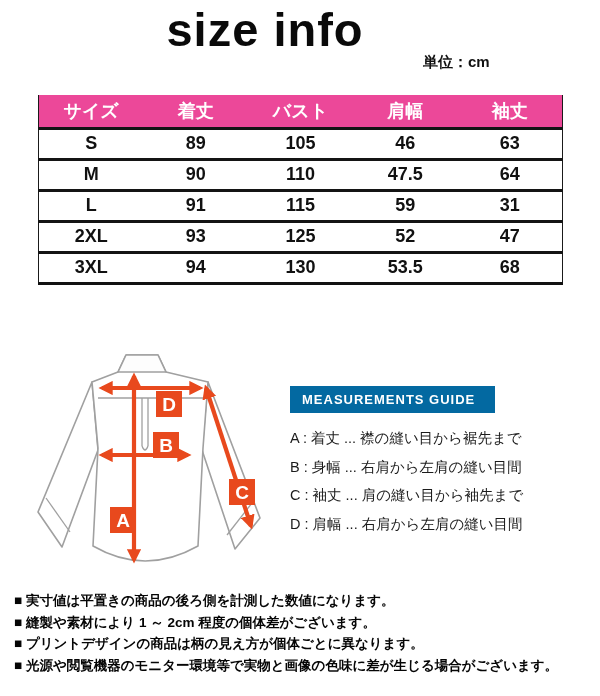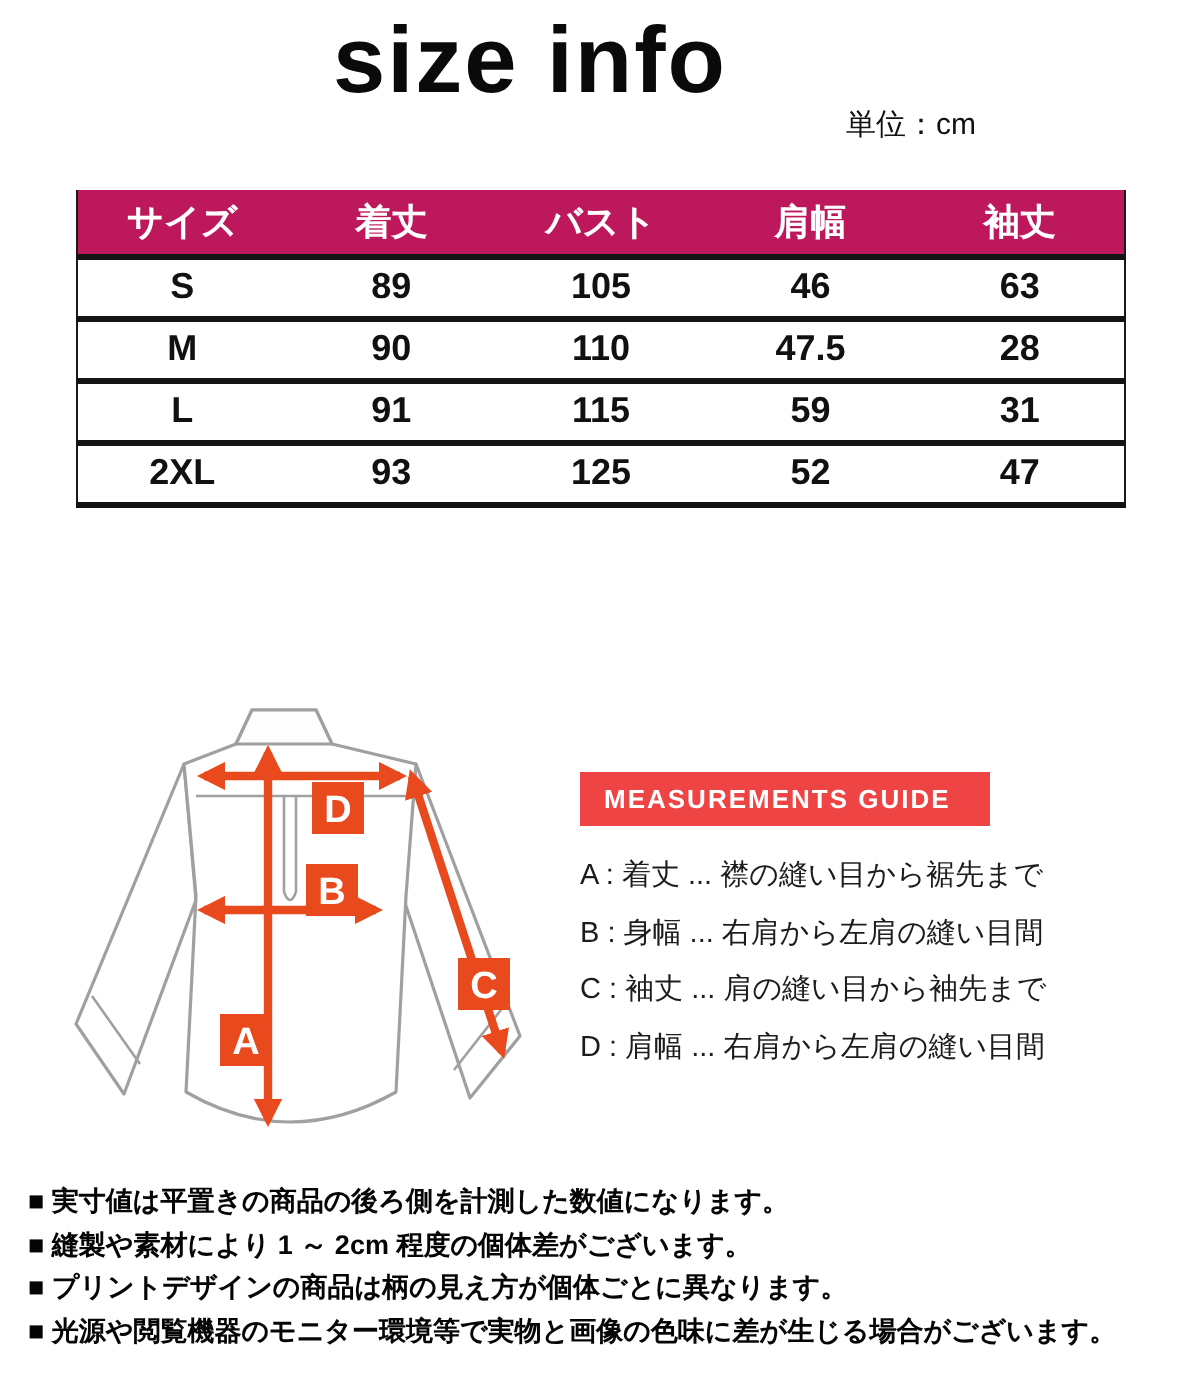--- a/index.html
+++ b/index.html
@@ -6,44 +6,44 @@
   html, body { width: 600px; height: 696px; background: #ffffff; overflow: hidden; }
   body { font-family: "Liberation Sans", "DejaVu Sans", sans-serif; color: #111; position: relative; }
 
   .page-title {
     position: absolute; top: 2px; left: 0; width: 530px;
     text-align: center; font-size: 47px; font-weight: bold; color: #0a0a0a;
     letter-spacing: 1px;
   }
   .unit-label {
     position: absolute; top: 53px; left: 423px;
-    font-size: 15px; font-weight: 400; color: #111;
+    font-size: 15px; font-weight: 700; color: #111;
   }
 
   .size-table-wrap { position: absolute; top: 95px; left: 38px; width: 525px; }
   table.size-table {
     width: 100%; border-collapse: collapse; table-layout: fixed;
     text-align: center; font-weight: bold;
     border-left: 1px solid #1a1a1a; border-right: 1px solid #1a1a1a;
     border-bottom: 3px solid #111;
   }
   table.size-table thead th {
-    background: #be185d; color: #ffffff; height: 33px;
+    background: #ec4899; color: #ffffff; height: 33px;
     font-size: 18px; font-weight: bold;
   }
   table.size-table tbody td {
     background: #ffffff; height: 31px; font-size: 18px;
     border-top: 3px solid #141414;
   }
 
   .diagram-svg { position: absolute; top: 350px; left: 18px; }
 
   .guide { position: absolute; top: 386px; left: 290px; width: 305px; }
   .guide-title-box {
-    width: 205px; height: 27px; background: #ef4444; color: #ffffff;
+    width: 205px; height: 27px; background: #0369a1; color: #ffffff;
     display: flex; align-items: center; padding-left: 12px;
     font-size: 13px; font-weight: bold; letter-spacing: 1px;
   }
   .guide-items { margin-top: 11px; }
   .guide-item {
     font-size: 14.5px; line-height: 28.5px; font-weight: 400; color: #1c1c1c;
     white-space: nowrap;
   }
 
   .notes { position: absolute; top: 590px; left: 14px; width: 582px; }
@@ -75,35 +75,42 @@
         <td>89</td>
         <td>105</td>
         <td>46</td>
         <td>63</td>
       </tr>
       <tr>
         <td>M</td>
         <td>90</td>
         <td>110</td>
         <td>47.5</td>
-        <td>28</td>
+        <td>64</td>
       </tr>
       <tr>
         <td>L</td>
         <td>91</td>
         <td>115</td>
         <td>59</td>
         <td>31</td>
       </tr>
       <tr>
         <td>2XL</td>
         <td>93</td>
         <td>125</td>
         <td>52</td>
         <td>47</td>
+      </tr>
+      <tr>
+        <td>3XL</td>
+        <td>94</td>
+        <td>130</td>
+        <td>53.5</td>
+        <td>68</td>
       </tr>
     </tbody>
   </table>
 </div>
 
 <svg class="diagram-svg" width="255" height="230" viewBox="0 0 255 230" xmlns="http://www.w3.org/2000/svg">
   <defs>
     <marker id="ah" viewBox="0 0 10 10" refX="7.5" refY="5" markerWidth="3.4" markerHeight="3.4" orient="auto-start-reverse">
       <path d="M0,0 L10,5 L0,10 z" fill="#e8491d"></path>
     </marker>

